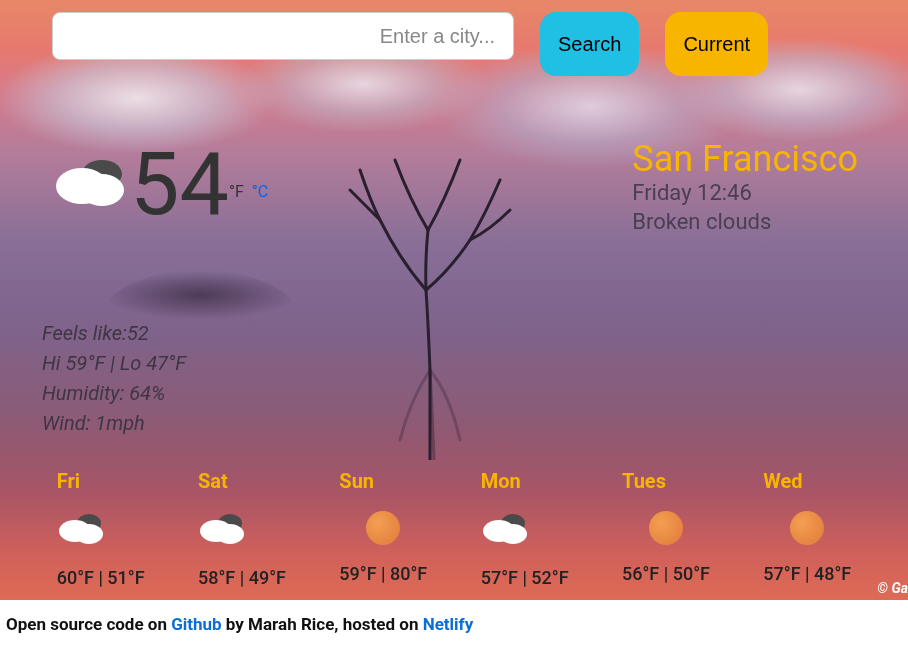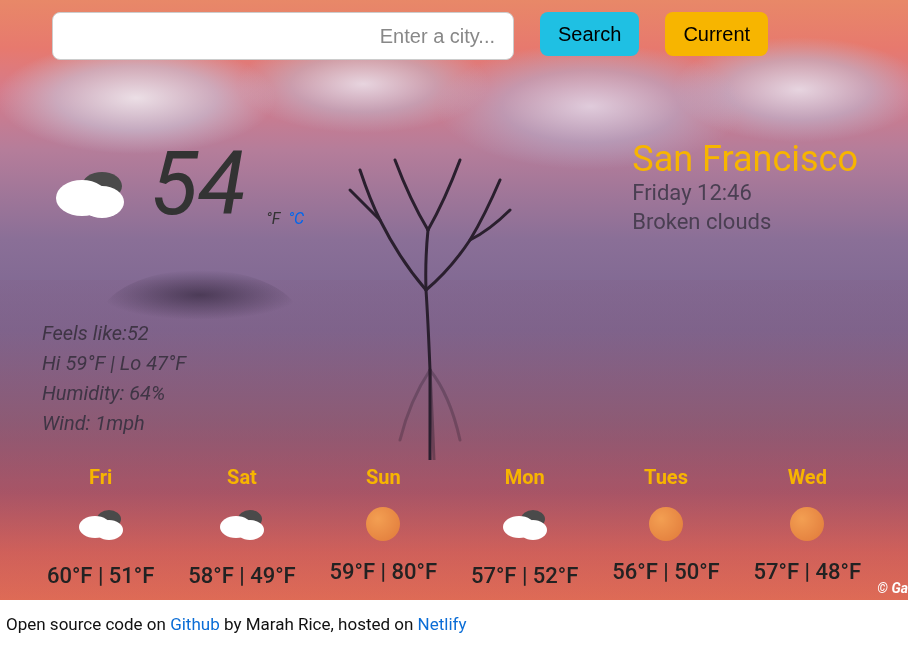--- a/index.html
+++ b/index.html
@@ -82,44 +82,42 @@
       padding: 0 18px;
       font-size: 20px;
       color: #555;
       outline: none;
       text-align: right;
     }
     .search-input::placeholder {
       color: #888;
     }
     .btn {
-      height: 44px;
+      height: 64px;
       padding: 0 18px;
       border: none;
-      border-radius: 8px;
+      border-radius: 16px;
       font-size: 20px;
       font-weight: 400;
       cursor: pointer;
       color: #000;
     }
     .btn-search {
       background: #1fc0e3;
     }
     .btn-current {
       background: #f7b500;
     }
     .main-temp {
       position: absolute;
       top: 140px;
       left: 52px;
       display: flex;
-      align-items: flex-end;
-      gap: 20px;
-      z-index: 5;
-      font-style: italic;
+      align-items: center;
+      z-index: 5;
     }
     .weather-icon-large svg {
       width: 78px;
       height: 60px;
     }
     .temp-value {
       font-size: 88px;
       line-height: 1;
       color: #333;
       font-weight: 400;
@@ -175,51 +173,50 @@
       left: 0;
       right: 0;
       display: flex;
       justify-content: space-around;
       padding: 0 30px;
       z-index: 5;
     }
     .forecast-col {
       display: flex;
       flex-direction: column;
-      align-items: center;
       gap: 16px;
     }
     .forecast-day {
       font-size: 20px;
       font-weight: 700;
       color: #f7b500;
     }
     .forecast-icon svg {
       width: 48px;
       height: 38px;
     }
     .forecast-temps {
-      font-size: 22px;
+      font-size: 18px;
       color: #222;
       font-weight: 500;
     }
     .credit {
       position: absolute;
       bottom: 4px;
       right: 0;
       color: #fff;
       font-size: 14px;
       font-weight: 700;
       z-index: 5;
       font-style: italic;
     }
     .footer {
       padding: 14px 6px 0;
       font-size: 17px;
-      font-weight: 400;
+      font-weight: 700;
       color: #111;
     }
     .footer a {
       color: #0b6dd6;
       text-decoration: none;
     }
     .sun-circle {
       width: 34px;
       height: 34px;
       border-radius: 50%;

